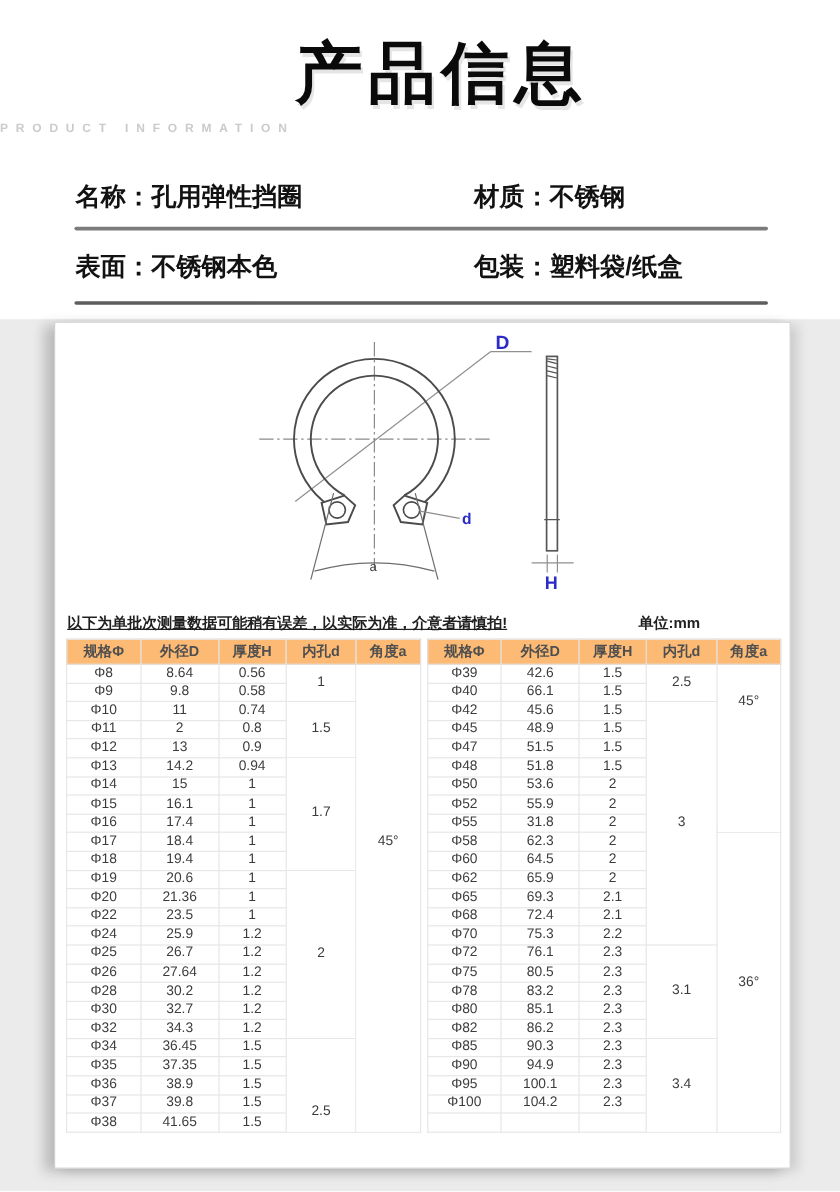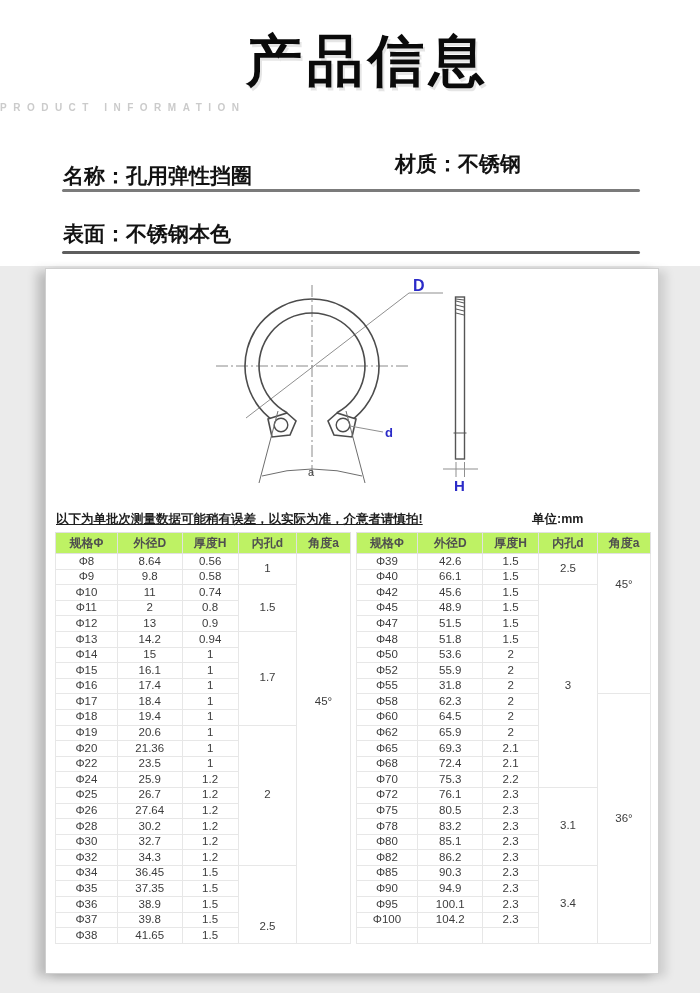--- a/index.html
+++ b/index.html
@@ -9,42 +9,42 @@
   .title { position:absolute; top:24px; left:0; width:100%; text-align:center;
            font-size:56px; font-weight:900; letter-spacing:5px; color:#0a0a0a;
            text-shadow:2px 3px 0 rgba(0,0,0,0.10); }
   .subtitle { position:absolute; top:102px; left:0; width:100%; text-align:left;
               font-size:10px; letter-spacing:6.5px; color:#cbcbcb; font-weight:700; }
 
   .info-row { position:absolute; left:0; width:100%; height:30px;
               font-size:21px; font-weight:600; color:#121212; }
   .info-row.r1 { top:150px; }
   .info-row.r2 { top:208px; }
-  .info-row .f1 { position:absolute; left:63px; top:12px;text-align:right; }
+  .info-row .f1 { position:absolute; left:63px; top:0;text-align:right; }
   .info-row .f2 { position:absolute; left:395px; top:0; }
 
   .divider { position:absolute; left:62px; width:578px; height:3px; border-radius:2px; }
   .divider.d1 { top:189px; background:#7b7b7b; }
   .divider.d2 { top:251px; background:#5e5e5e; }
 
   .backdrop { position:absolute; top:266px; left:0; width:700px; height:727px; background:#ebebeb; }
   .panel { position:absolute; top:268px; left:45px; width:612px; height:704px; background:#fff;
            border:1px solid #cfcfcf;
            box-shadow:-8px 3px 10px rgba(0,0,0,0.20), 7px 3px 9px rgba(0,0,0,0.12); }
 
   .drawing { position:absolute; top:0; left:0; }
 
   .note-row { position:absolute; top:242px; left:10px; width:594px; height:18px;
               font-size:12.5px; font-weight:700; color:#1f1f1f; white-space:nowrap;text-decoration:underline; }
   .note-row .unit { position:absolute; left:476px; top:0; }
 
   .tables { position:absolute; top:263px; left:9px; width:596px; display:flex; gap:5px; }
   table.spec { border-collapse:collapse; table-layout:fixed; flex:1; background:#fff; }
   table.spec th { height:20px; padding:0; font-size:12px; font-weight:600; color:#4f4f4f;
-                  border:1px solid #e1e1e1; background:#bef264; }
+                  border:1px solid #e1e1e1; background:#fdba74; }
   table.spec td { height:14.6px; padding:0; font-size:11.5px; line-height:1; color:#3c3c3c;
                   text-align:center; border:1px solid #e7e7e7; background:#fff; }
   table.spec td.mcell { position:relative; }
   table.spec td.mcell span { position:absolute; left:0; right:0; transform:translateY(-50%);
                              font-size:11.5px; color:#3c3c3c; }
 </style>
 </head>
 <body>
 
 <div class="page">
@@ -53,20 +53,21 @@
   <div class="subtitle">PRODUCT INFORMATION</div>
 
   <div class="info-row r1">
     <span class="f1"><span>名称：</span><span>孔用弹性挡圈</span></span>
     <span class="f2"><span>材质：</span><span>不锈钢</span></span>
   </div>
   <div class="divider d1"></div>
 
   <div class="info-row r2">
     <span class="f1"><span>表面：</span><span>不锈钢本色</span></span>
+    <span class="f2"><span>包装：</span><span>塑料袋/纸盒</span></span>
   </div>
   <div class="divider d2"></div>
 
   <div class="backdrop"></div>
 
   <div class="panel">
 
     <svg class="drawing" width="612" height="240" viewBox="0 0 612 240">
 
       <line x1="170" y1="97" x2="362" y2="97" stroke="#8a8a8a" stroke-width="1" stroke-dasharray="12 3 2 3"></line>

